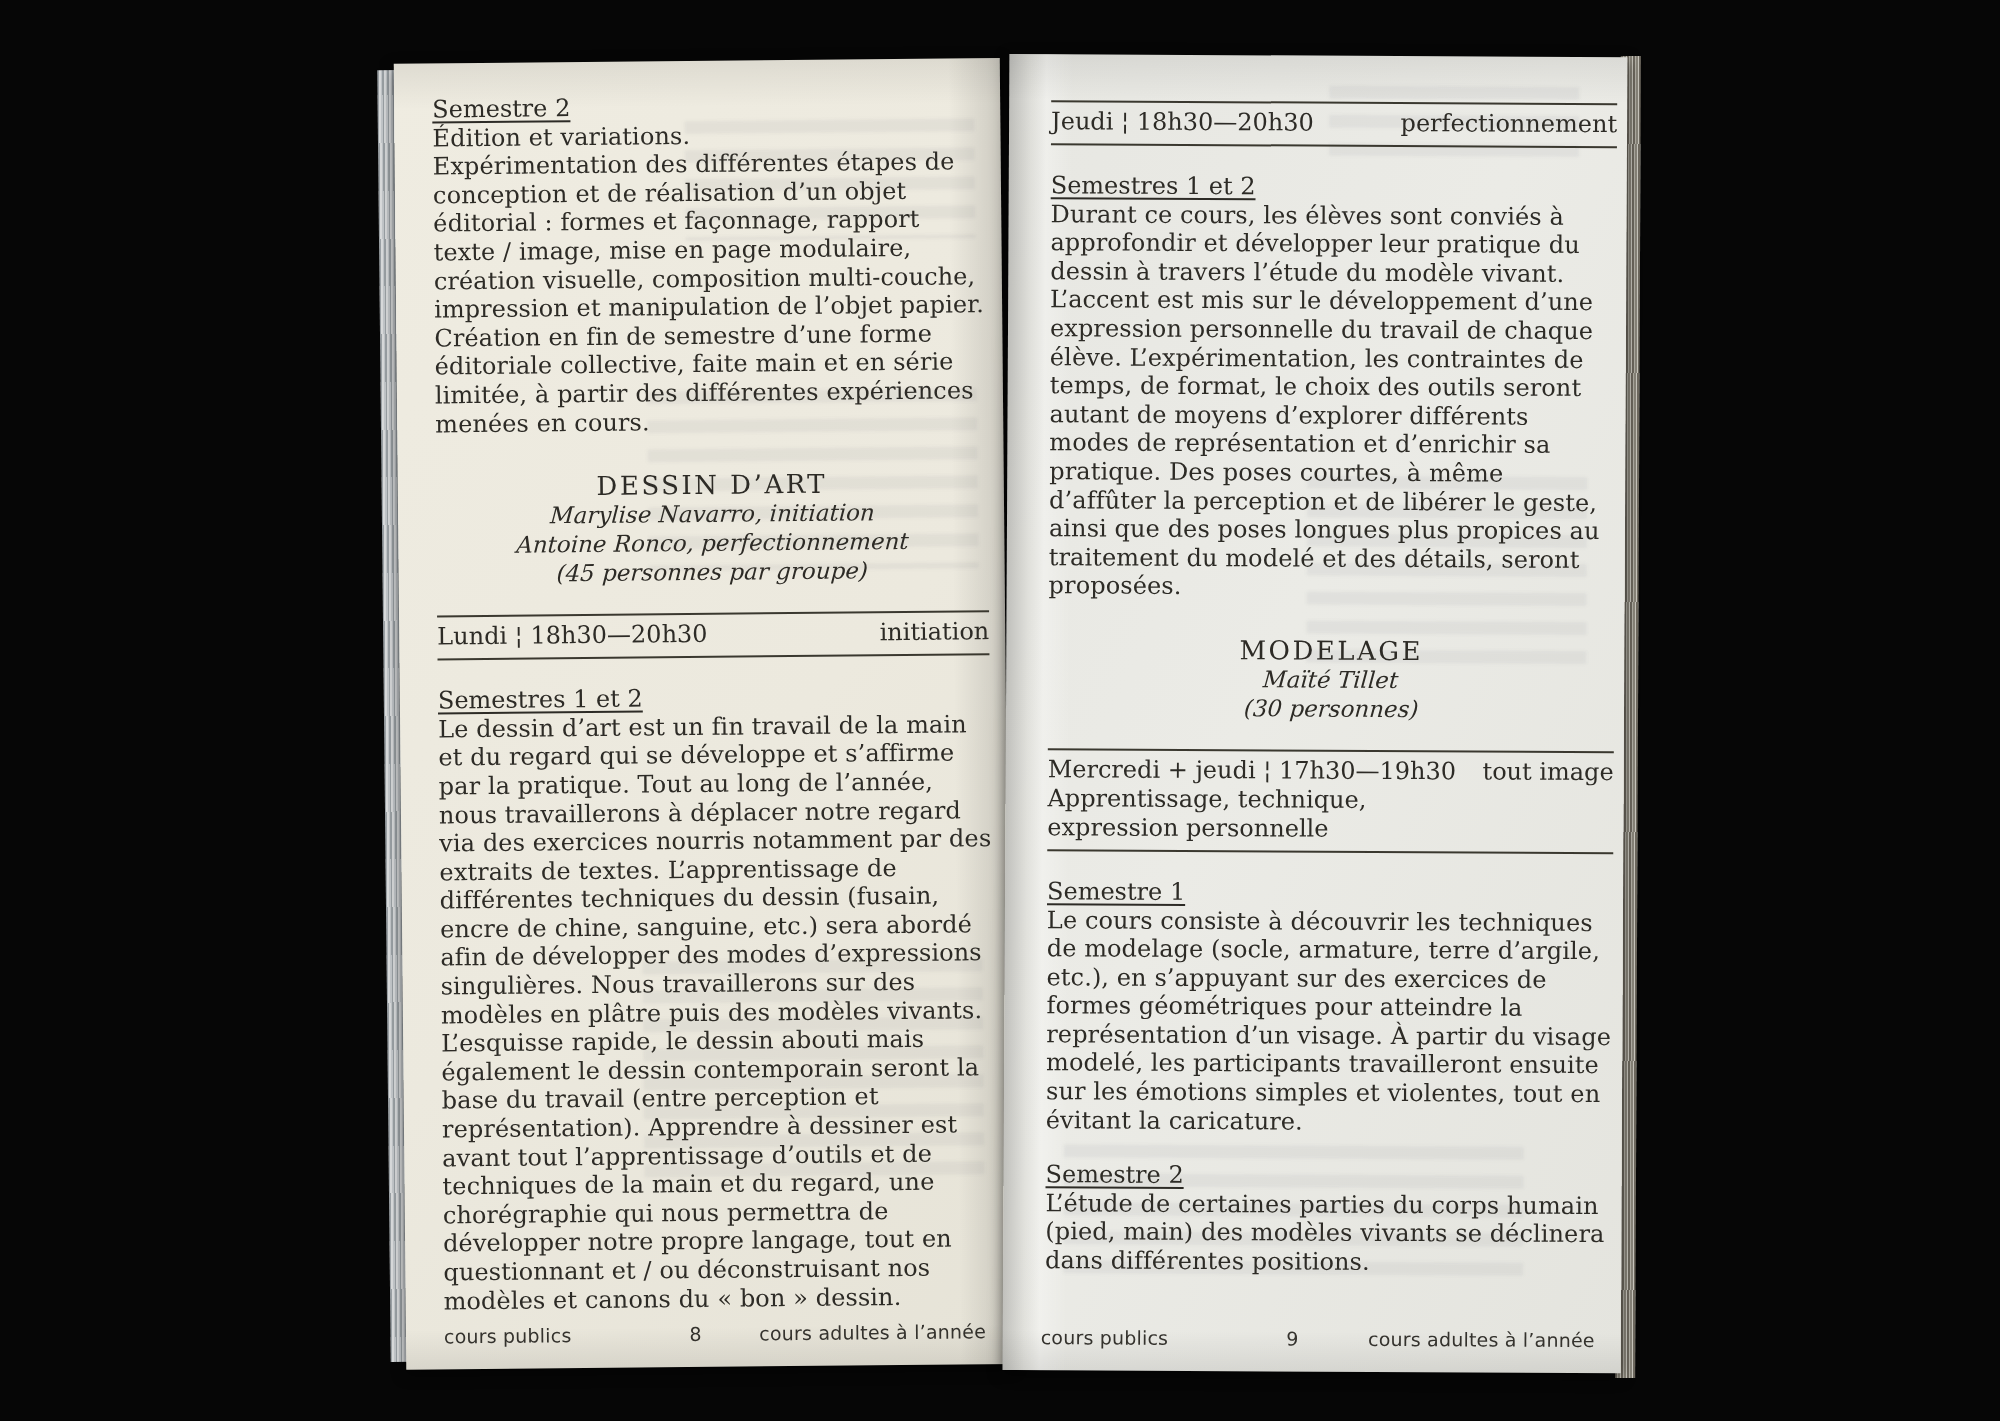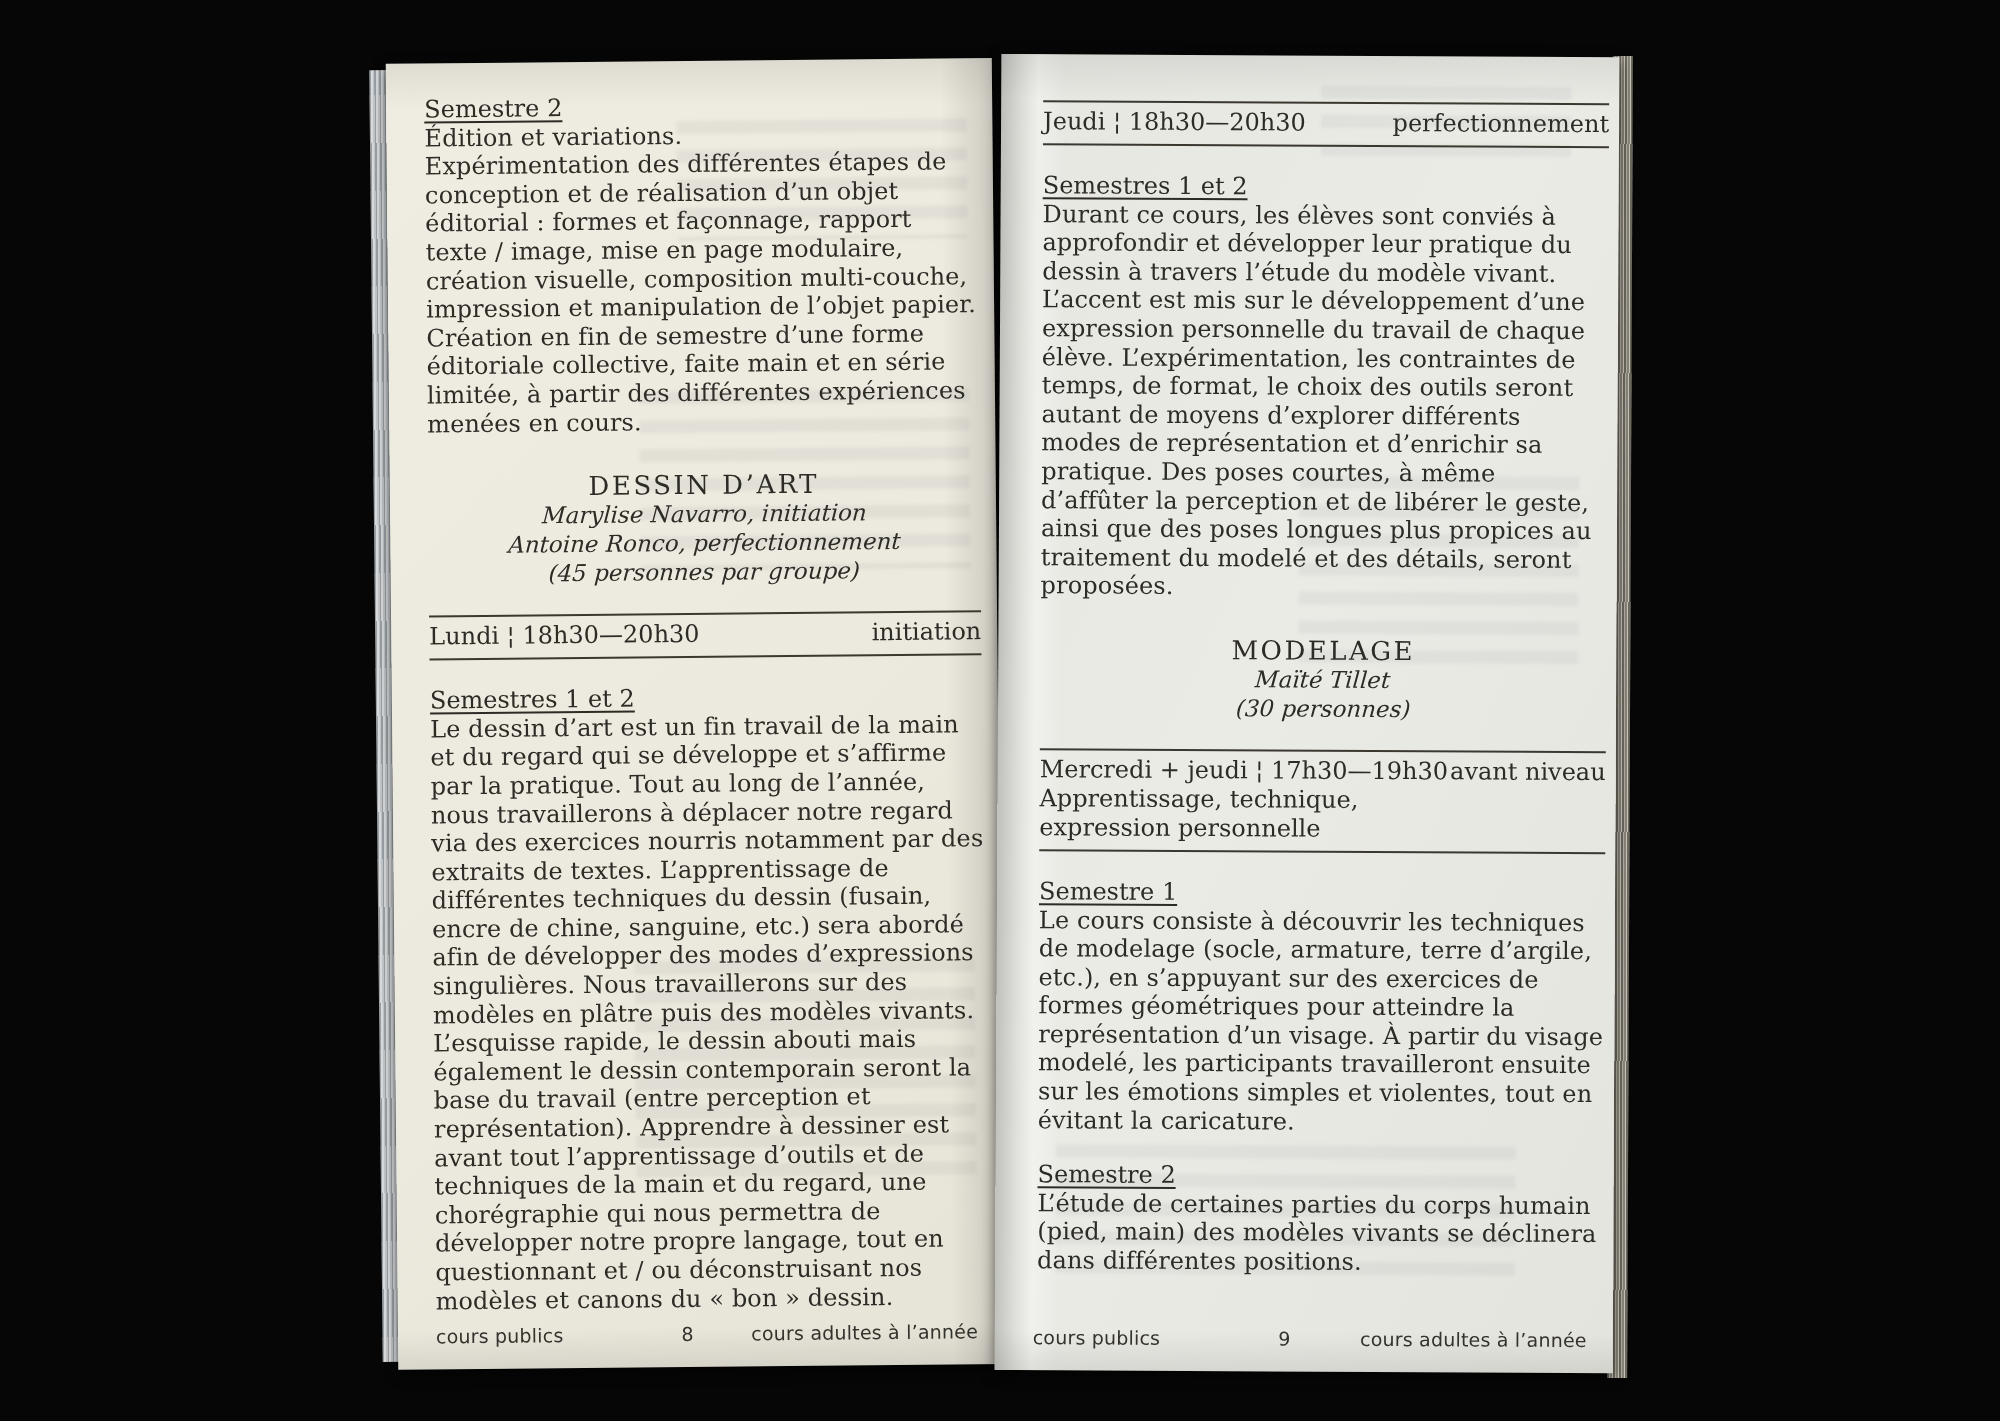--- a/index.html
+++ b/index.html
@@ -4,21 +4,21 @@
 <style>
   * { margin:0; padding:0; box-sizing:border-box; }
   html,body { width:2000px; height:1421px; }
   body {
     background:#060606;
     position:relative;
     overflow:hidden;
     font-family:"DejaVu Serif", serif;
     color:#2d2b26;
   }
-  .book { position:absolute; left:386px; top:42px; width:1272px; height:1336px; }
+  .book { position:absolute; left:394px; top:42px; width:1272px; height:1336px; }
 
   
   .stack-left {
     position:absolute; left:-10px; top:28px; width:22px; height:1292px;
     background:repeating-linear-gradient(to right,#9aa0a4 0 1.5px,#d8dadb 1.5px 3.5px,#c2c6c9 3.5px 5px);
     transform:rotate(-0.6deg);
   }
   .stack-right {
     position:absolute; left:1224px; top:14px; width:20px; height:1322px;
     background:repeating-linear-gradient(to right,#6e695f 0 2px,#b3b0a6 2px 3px,#89857a 3px 5px,#c9c6bd 5px 6px);
@@ -152,21 +152,21 @@
 
       <div class="course-block mt-lg">
         <div class="course-title">MODELAGE</div>
         <div><span class="script-line">Maïté Tillet</span></div>
         <div><span class="script-line">(30 personnes)</span></div>
       </div>
 
       <div class="schedule mt-md">
         <div class="schedule-row">
           <span>Mercredi + jeudi ¦ 17h30—19h30</span>
-          <span>avant niveau</span>
+          <span>tout image</span>
         </div>
         <div class="schedule-sub">Apprentissage, technique,</div>
         <div class="schedule-sub">expression personnelle</div>
       </div>
 
       <div class="heading-underline mt-md">Semestre 1</div>
       <div class="body-text">Le cours consiste à découvrir les techniques de modelage (socle, armature, terre d’argile, etc.), en s’appuyant sur des exercices de formes géométriques pour atteindre la représentation d’un visage. À partir du visage modelé, les participants travailleront ensuite sur les émotions simples et violentes, tout en évitant la caricature.</div>
 
       <div class="heading-underline mt-md">Semestre 2</div>
       <div class="body-text">L’étude de certaines parties du corps humain (pied, main) des modèles vivants se déclinera dans différentes positions.</div>

